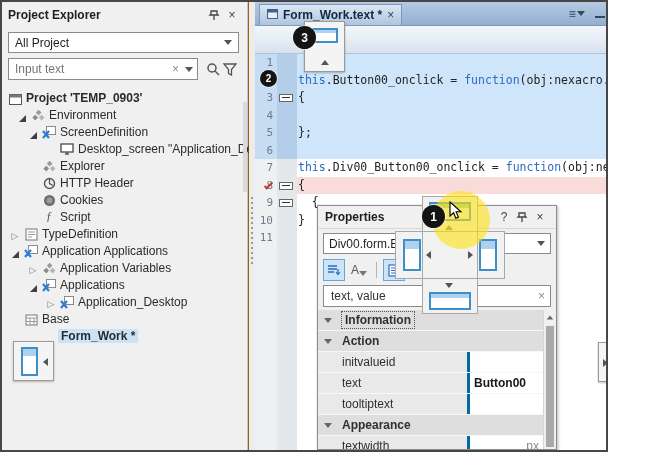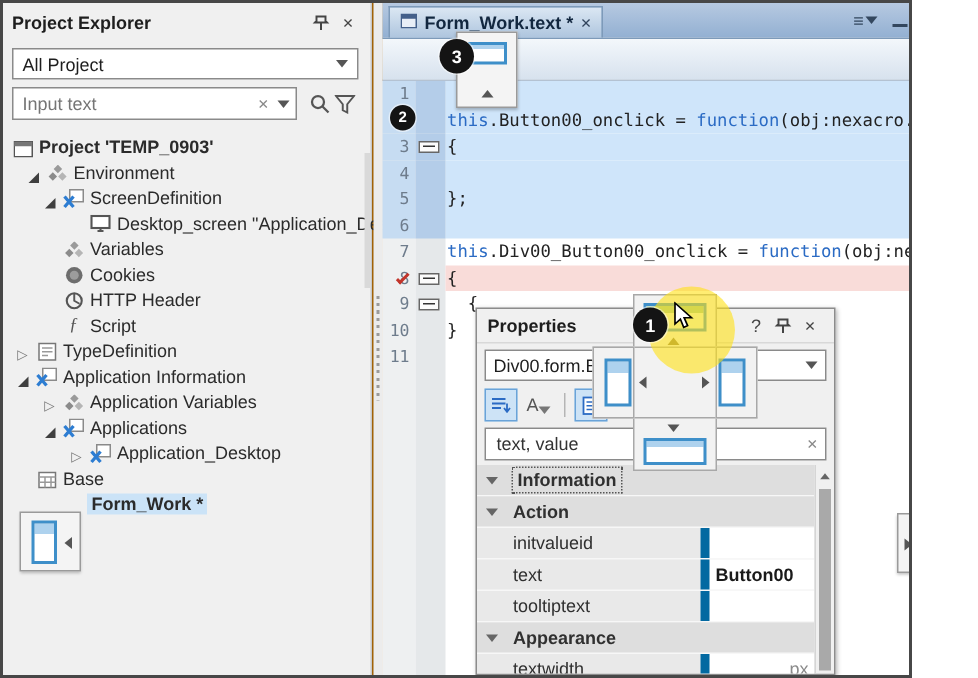--- a/index.html
+++ b/index.html
@@ -82,21 +82,21 @@
   .pfilter{position:absolute;left:5px;top:79px;right:5px;height:22px;background:#fff;border:1px solid #8a8a8a;display:flex;align-items:center;padding:0 5px;}
   .pfilter input{border:0;outline:0;flex:1;font:12px "Liberation Sans",sans-serif;color:#333;min-width:0;background:transparent;}
   .pgrid{position:absolute;left:0;top:104px;right:13px;bottom:0;background:#e9e9e9;overflow:hidden;}
   .prow{position:relative;height:21px;display:flex;align-items:center;border-bottom:1px solid #f7f7f7;}
   .prow.cat{background:#dedede;font-weight:bold;}
   .prow .parr{flex:0 0 20px;display:flex;justify-content:center;}
   .prow .plabel{flex:1;padding-left:4px;color:#303030;}
   .prow.item .plabel{padding-left:24px;}
   .prow .pfocus{outline:1px dotted #555;padding:1px 3px;}
   .prow .pval{flex:0 0 76px;height:100%;display:flex;align-items:center;padding:0 4px;color:#1a1a1a;}
-  .prow .pval.wht{background:#fff;border-left:6px solid #0369a1;}
+  .prow .pval.wht{background:#fff;border-left:3px solid #0369a1;}
   .prow .pval.bold{font-weight:bold;}
   .prow .suffix{margin-left:auto;color:#8a8a8a;}
   .pscroll{position:absolute;right:0;top:104px;width:13px;bottom:0;background:#f0f0f0;border-left:1px solid #d5d5d5;}
   .pscroll .up{height:14px;display:flex;align-items:center;justify-content:center;}
   .pscroll .thumb{position:absolute;left:2px;right:2px;top:16px;bottom:2px;background:#a9a9a9;}
   
   .badge{position:absolute;background:#141414;color:#fff;border-radius:50%;display:flex;align-items:center;justify-content:center;font-weight:bold;box-shadow:0 0 0 1px rgba(255,255,255,.5);z-index:60;}
   .b22{width:23px;height:23px;font-size:12px;}
   .b17{width:17px;height:17px;font-size:10px;}
   .ycircle{position:absolute;left:430px;top:189px;width:58px;height:58px;border-radius:50%;background:rgba(255,225,20,.6);z-index:55;}
@@ -187,45 +187,45 @@
       </div>
       <div class="trow" style="padding-left:23px;">
         <span class="sp"></span>
         <span class="ticon">
             <svg width="13" height="12" viewBox="0 0 13 12">
               <rect x="4.6" y="0.6" width="4" height="4" transform="rotate(45 6.6 2.6)" fill="#9a9a9a"></rect>
               <rect x="1.2" y="5.6" width="4" height="4" transform="rotate(45 3.2 7.6)" fill="#8b8b8b"></rect>
               <rect x="7.6" y="5.6" width="4" height="4" transform="rotate(45 9.6 7.6)" fill="#b5b5b5"></rect>
             </svg>
           </span>
-        <span class="lbl">Variables</span>
+        <span class="lbl">Explorer</span>
+      </div>
+      <div class="trow" style="padding-left:23px;">
+        <span class="sp"></span>
+        <span class="ticon">
+            <svg width="13" height="13" viewBox="0 0 13 13">
+              <circle cx="6.5" cy="6.5" r="5" fill="none" stroke="#555" stroke-width="1.4"></circle>
+              <path d="M6.5 1.5v5l3.5 2" stroke="#555" stroke-width="1.3" fill="none"></path>
+            </svg>
+          </span>
+        <span class="lbl">HTTP Header</span>
       </div>
       <div class="trow" style="padding-left:23px;">
         <span class="sp"></span>
         <span class="ticon">
             <svg width="13" height="13" viewBox="0 0 13 13">
               <circle cx="6.5" cy="6.5" r="5.5" fill="#6d6d6d"></circle>
               <circle cx="6.5" cy="6.5" r="3" fill="#9c9c9c"></circle>
             </svg>
           </span>
         <span class="lbl">Cookies</span>
       </div>
       <div class="trow" style="padding-left:23px;">
         <span class="sp"></span>
         <span class="ticon">
-            <svg width="13" height="13" viewBox="0 0 13 13">
-              <circle cx="6.5" cy="6.5" r="5" fill="none" stroke="#555" stroke-width="1.4"></circle>
-              <path d="M6.5 1.5v5l3.5 2" stroke="#555" stroke-width="1.3" fill="none"></path>
-            </svg>
-          </span>
-        <span class="lbl">HTTP Header</span>
-      </div>
-      <div class="trow" style="padding-left:23px;">
-        <span class="sp"></span>
-        <span class="ticon">
             <span style="font-family:'Liberation Serif',serif;font-style:italic;font-size:12px;color:#555;">ƒ</span>
           </span>
         <span class="lbl">Script</span>
       </div>
       <div class="trow" style="padding-left:5px;">
         <span class="arr">
             <span class="collapsed-arr">▷</span>
           </span>
         <span class="ticon">
             <svg width="13" height="13" viewBox="0 0 13 13">
@@ -238,21 +238,21 @@
       <div class="trow" style="padding-left:5px;">
         <span class="arr">
             <span class="expanded-arr"></span>
           </span>
         <span class="ticon">
             <svg width="14" height="13" viewBox="0 0 14 13">
               <rect x="4.5" y="0.5" width="9" height="8" fill="#fff" stroke="#8a8a8a"></rect>
               <path d="M1 5l6 7M7 5l-6 7" stroke="#2d7dd2" stroke-width="2.2"></path>
             </svg>
           </span>
-        <span class="lbl">Application Information</span>
+        <span class="lbl">Application Applications</span>
       </div>
       <div class="trow" style="padding-left:23px;">
         <span class="arr">
             <span class="collapsed-arr">▷</span>
           </span>
         <span class="ticon">
             <svg width="13" height="12" viewBox="0 0 13 12">
               <rect x="4.6" y="0.6" width="4" height="4" transform="rotate(45 6.6 2.6)" fill="#9a9a9a"></rect>
               <rect x="1.2" y="5.6" width="4" height="4" transform="rotate(45 3.2 7.6)" fill="#8b8b8b"></rect>
               <rect x="7.6" y="5.6" width="4" height="4" transform="rotate(45 9.6 7.6)" fill="#b5b5b5"></rect>

